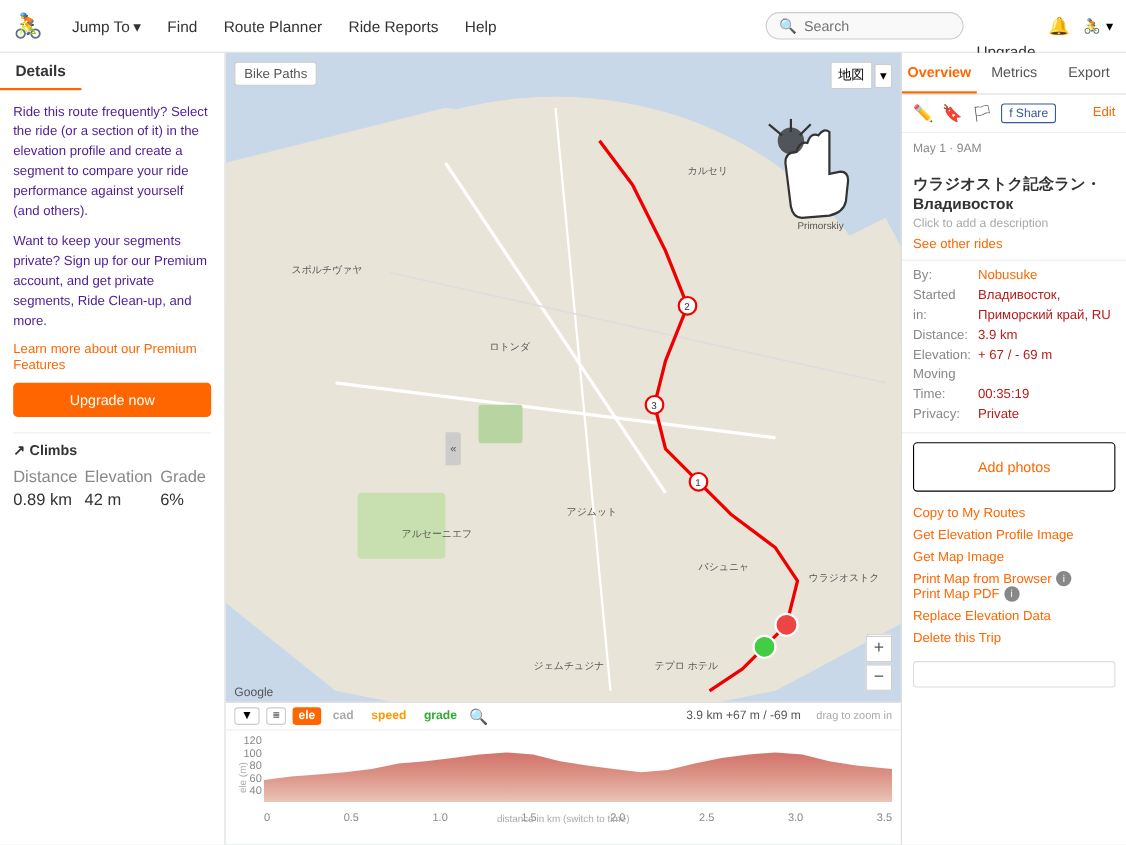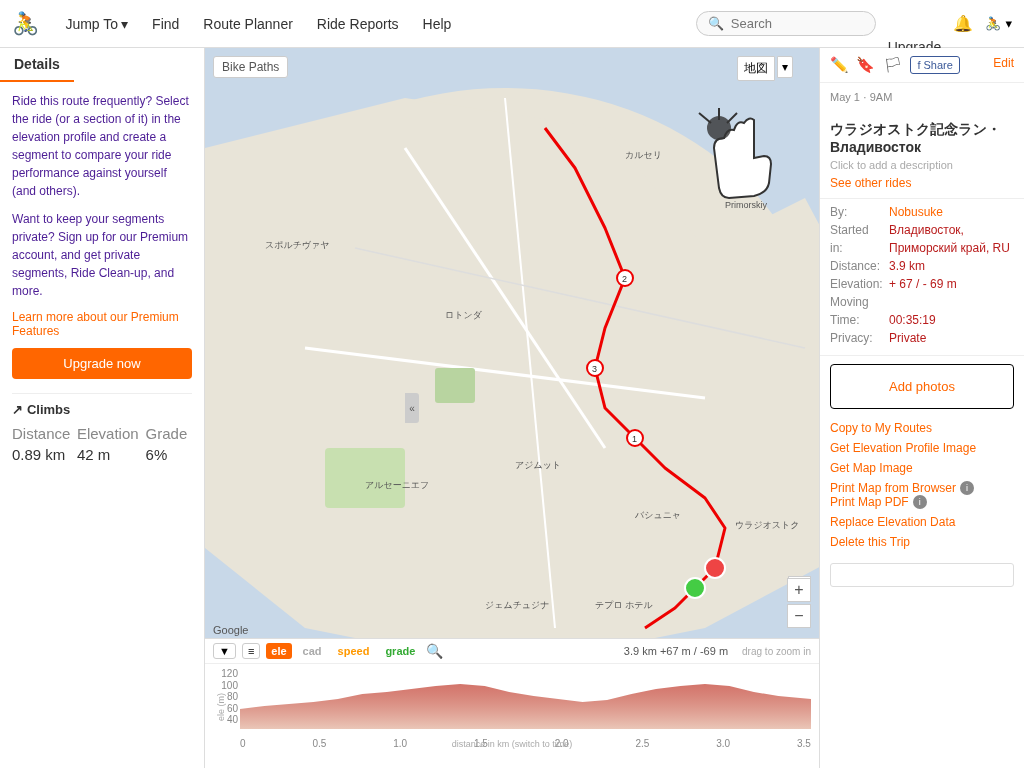--- a/index.html
+++ b/index.html
@@ -217,21 +217,21 @@
         <text x="310" y="420" font-size="9" fill="#555">アジムット</text>
         <text x="430" y="470" font-size="9" fill="#555">バシュニャ</text>
         <text x="530" y="480" font-size="9" fill="#555">ウラジオストク</text>
         <text x="160" y="440" font-size="9" fill="#555">アルセーニエフ</text>
         <text x="390" y="560" font-size="9" fill="#555">テプロ ホテル</text>
         <text x="280" y="560" font-size="9" fill="#555">ジェムチュジナ</text>
       </svg>
 
       <button class="bike-paths-btn">Bike Paths</button>
 
-      <div style="position:absolute;top:8px;right:26px;display:flex;align-items:flex-start;gap:2px;">
+      <div style="position:absolute;top:8px;right:8px;display:flex;align-items:center;gap:2px;">
         <span style="background:#fff;border:1px solid #ccc;padding:3px 6px;font-size:12px;border-radius:2px 0 0 2px;">地図</span>
         <span style="background:#fff;border:1px solid #ccc;padding:3px 4px;font-size:12px;border-radius:0 2px 2px 0;">▾</span>
       </div>
 
       <div class="google-logo">Google</div>
 
       <div class="person-icon">🧍</div>
 
       <div class="zoom-controls">
         <button class="zoom-btn">+</button>
@@ -293,20 +293,25 @@
         </div>
         <div style="position:absolute;bottom:0;left:50%;transform:translateX(-50%);font-size:9px;color:#aaa;">distance in km (switch to time)</div>
         <div style="position:absolute;left:2px;top:50%;transform:translateY(-50%) rotate(-90deg);font-size:9px;color:#aaa;white-space:nowrap;">ele (m)</div>
       </div>
     </div>
 
   </div>
 
   <aside class="right-panel">
 
+    <div class="right-tabs">
+      <div class="right-tab active">Overview</div>
+      <div class="right-tab">Metrics</div>
+      <div class="right-tab">Export</div>
+    </div>
 
     <div class="right-actions">
       <span class="action-icon">✏️</span>
       <span class="action-icon">🔖</span>
       <span class="action-icon">🏳</span>
       <div class="share-btn">
         <span>f</span>
         <span>Share</span>
       </div>
       <span style="margin-left:auto;color:#f60;font-size:12px;cursor:pointer;">Edit</span>

